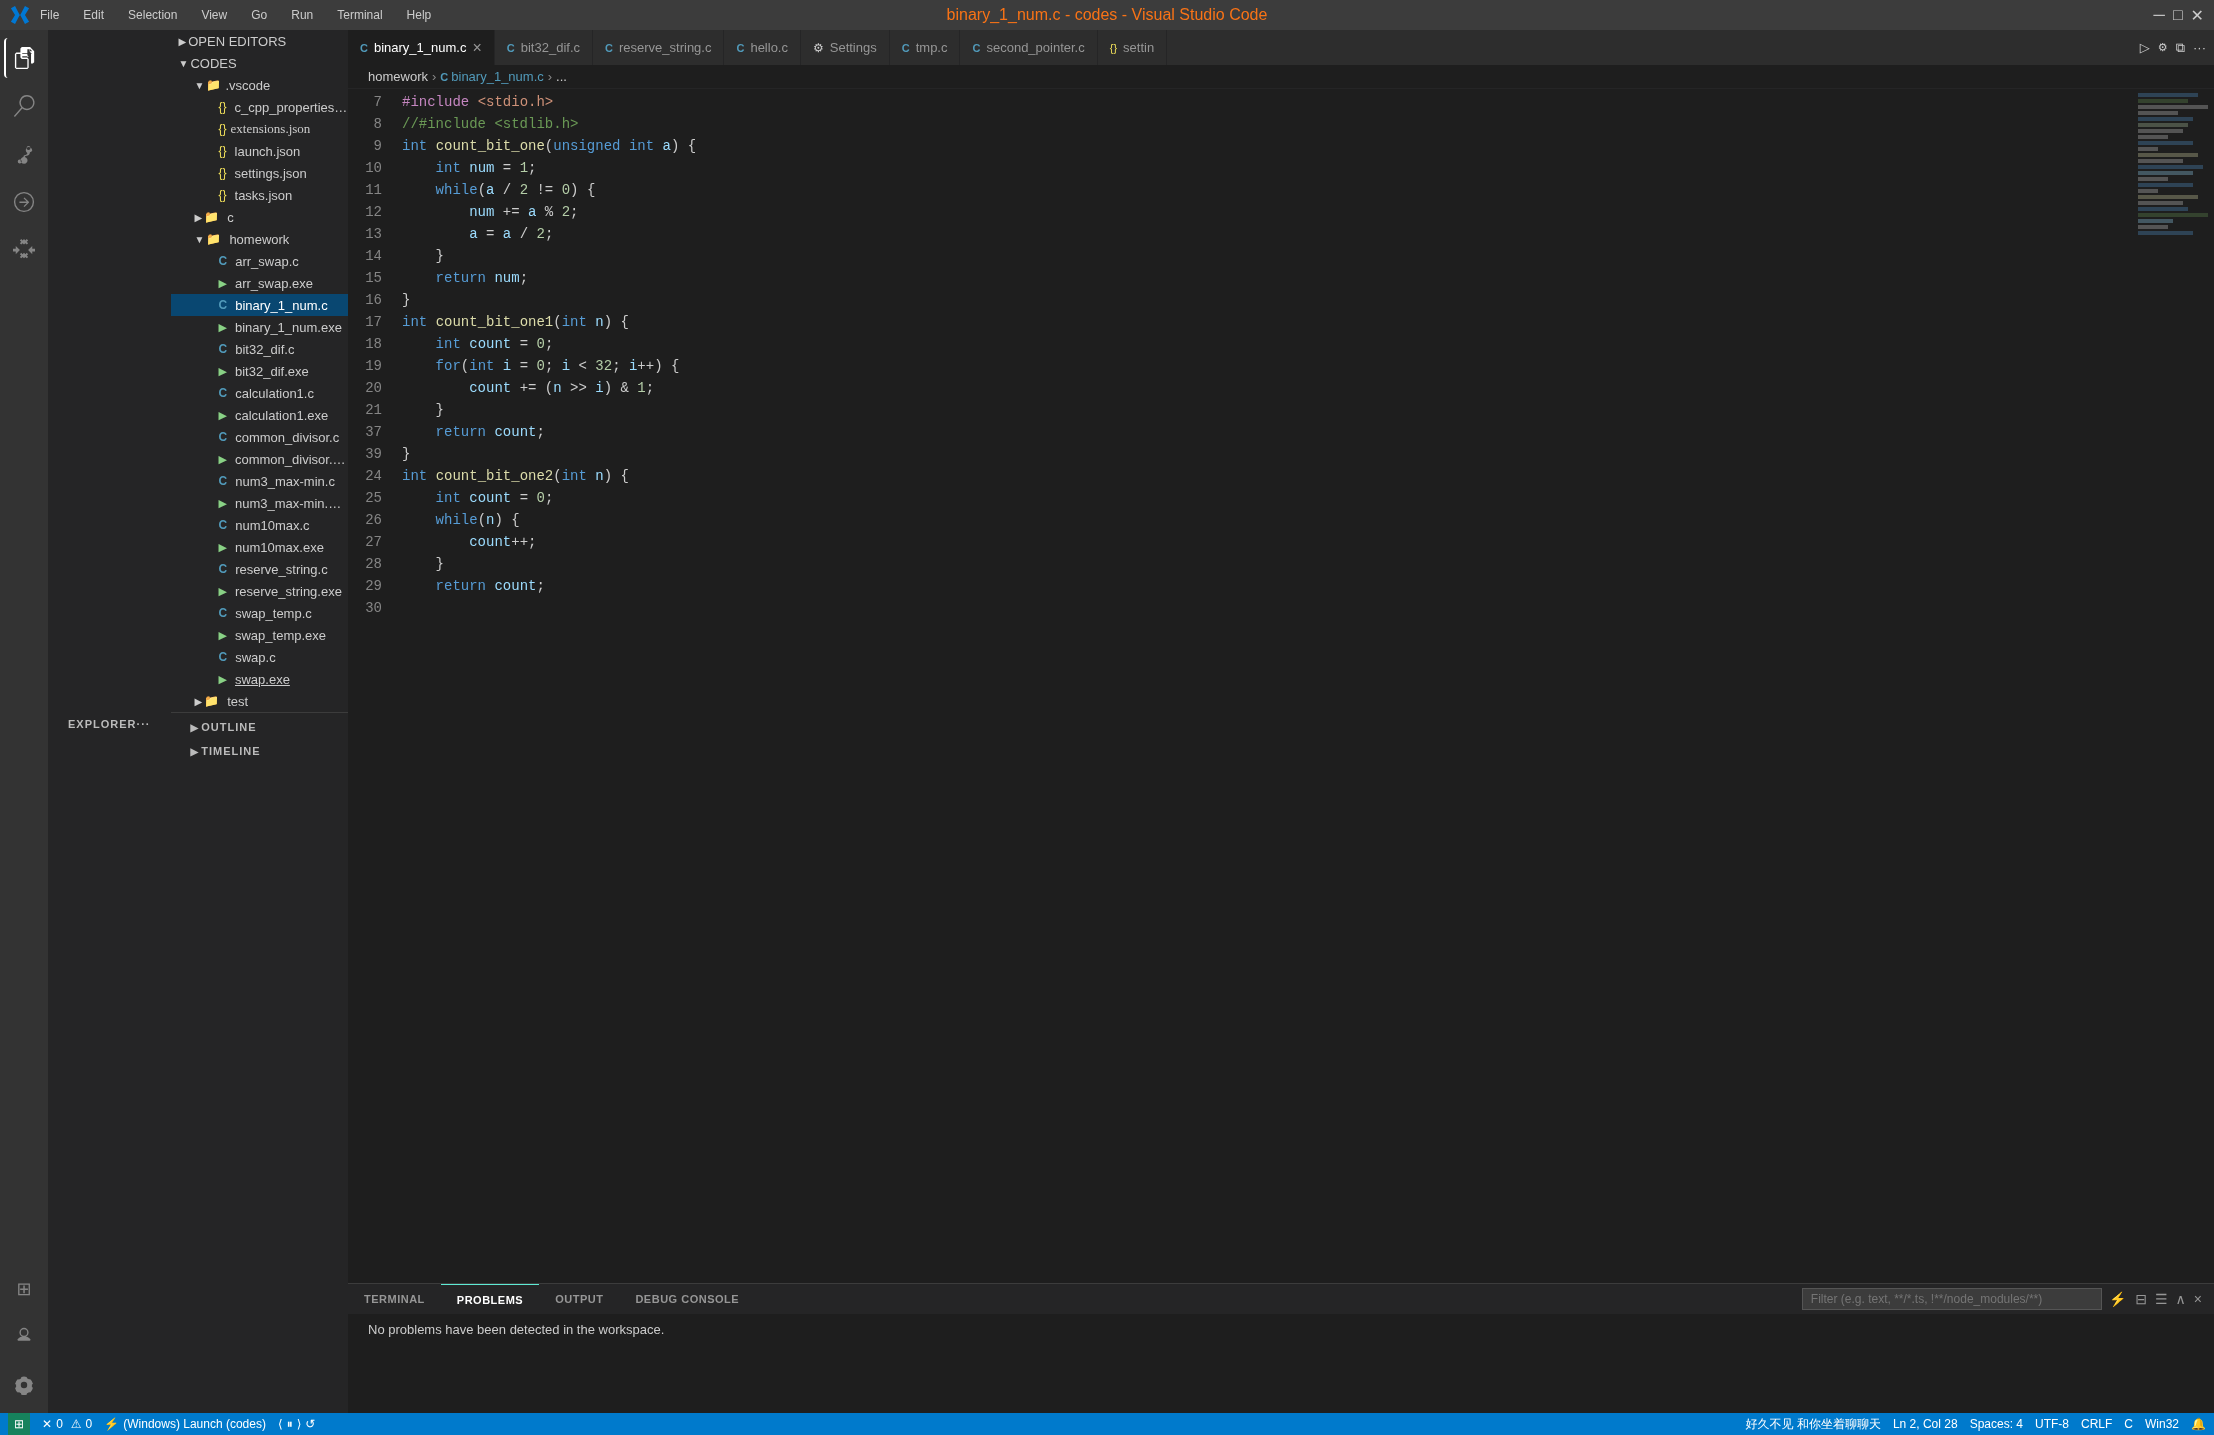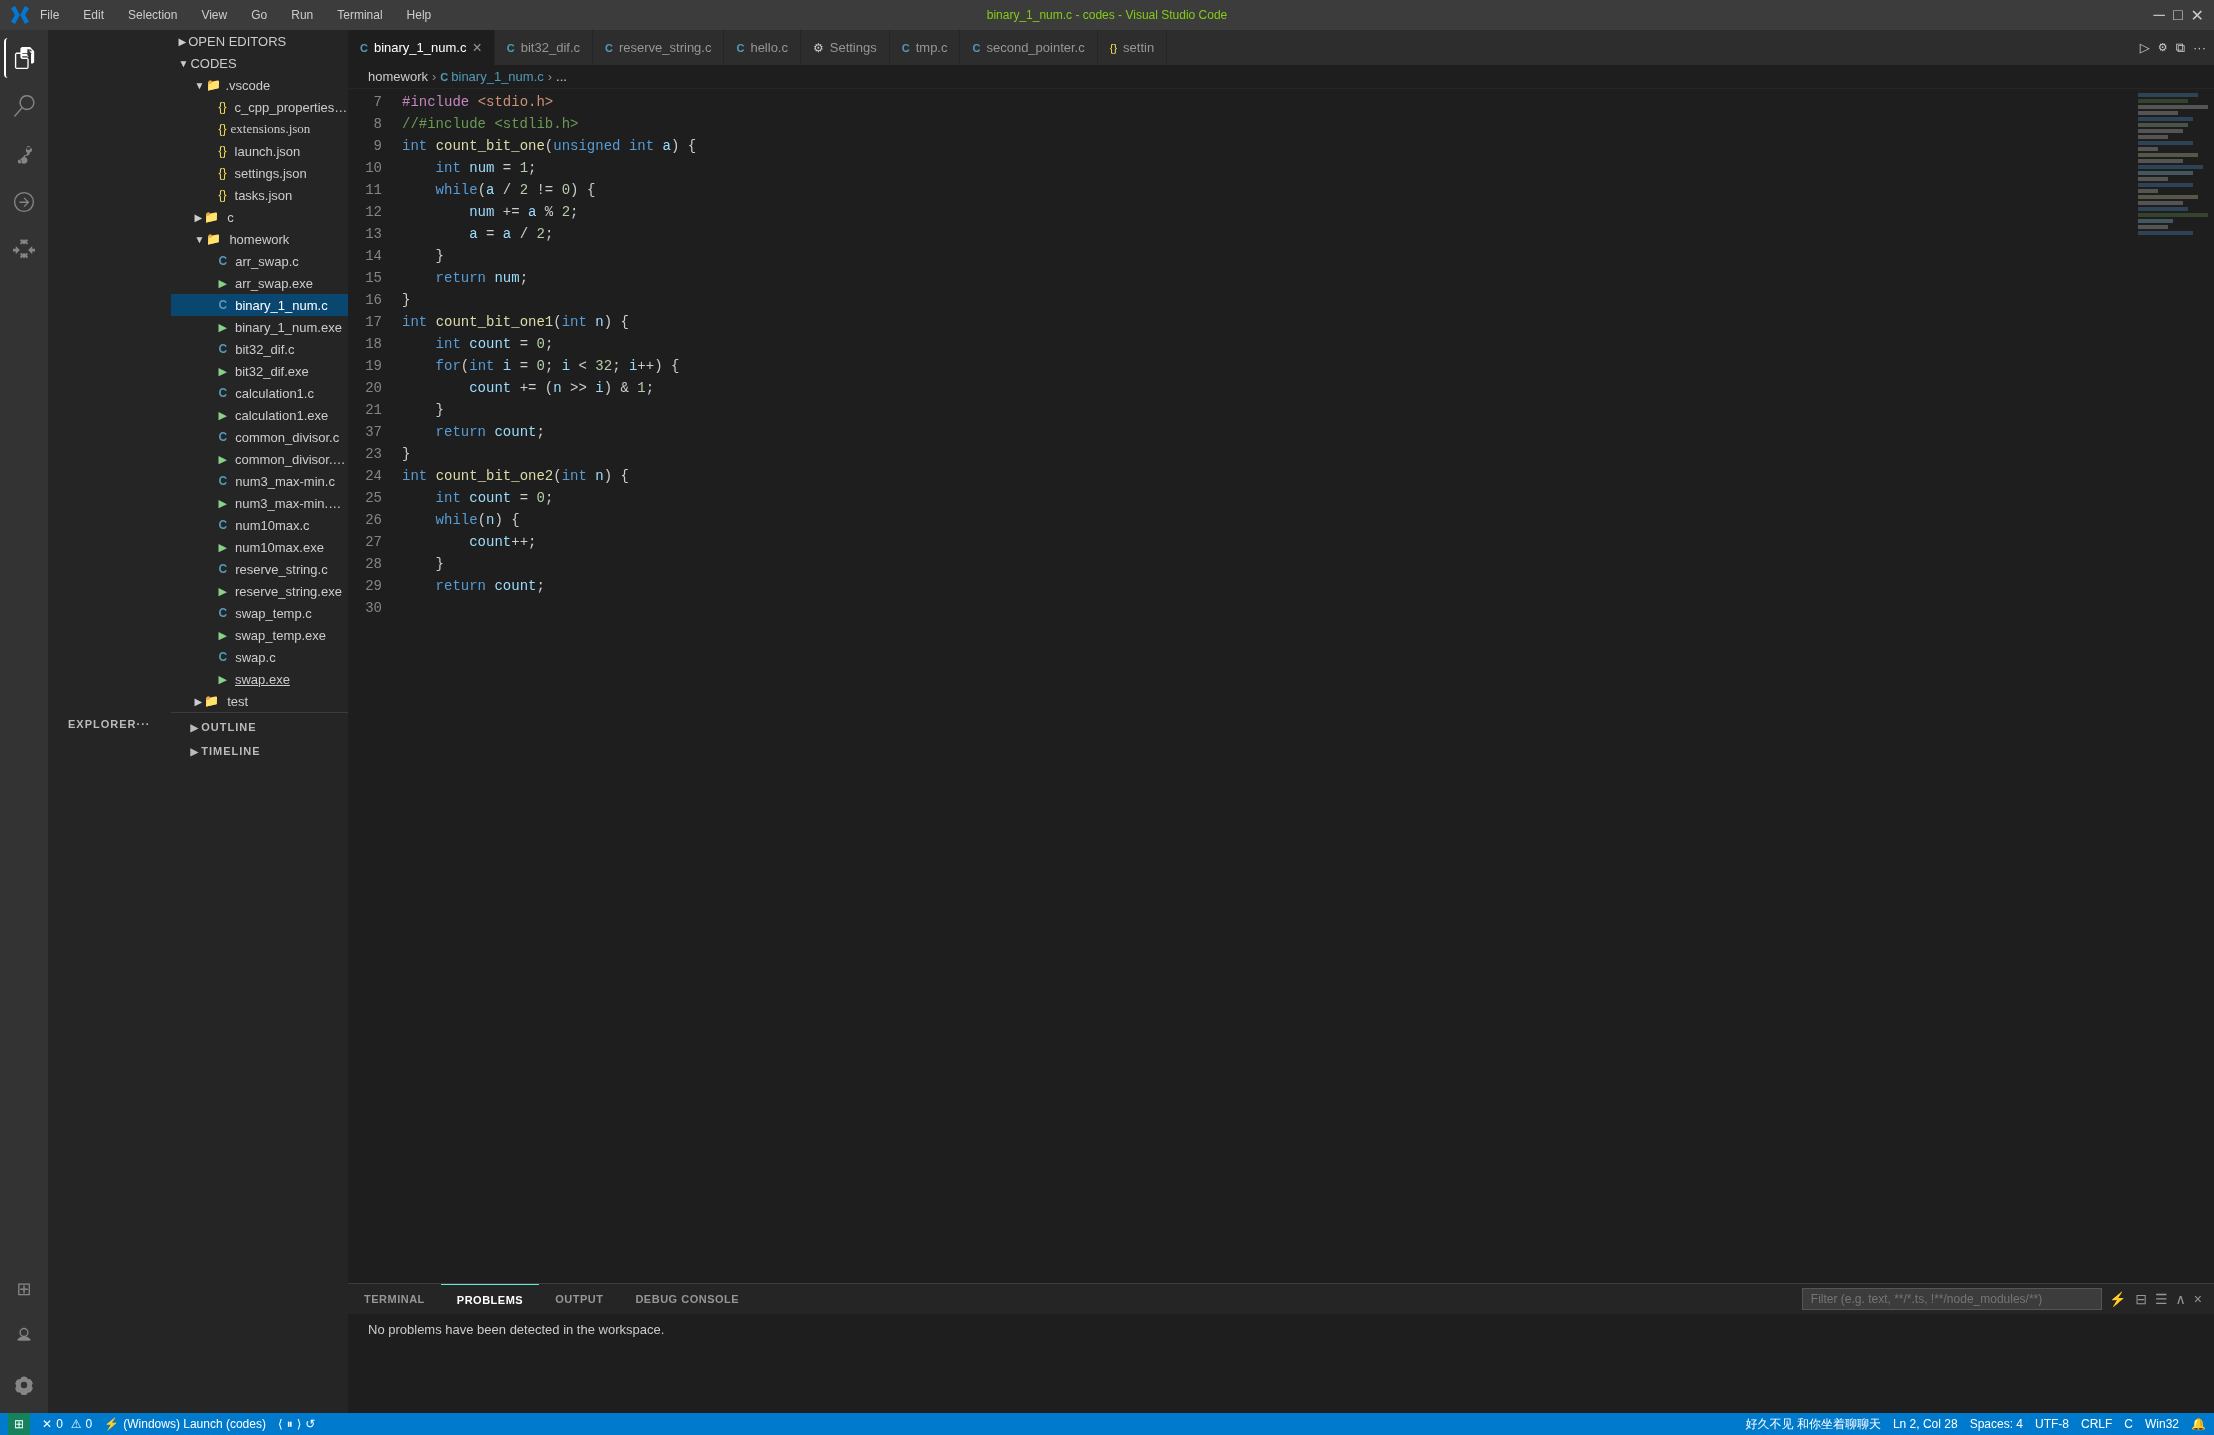--- a/index.html
+++ b/index.html
@@ -33,22 +33,22 @@
     #title-bar-menu {
       display: flex;
       gap: 24px;
       font-size: 12px;
     }
     #title-bar-menu span {
       color: #cccccc;
       cursor: pointer;
     }
     #title-bar-title {
-      color: #84cc16;
-      font-size: 12px;
+      color: #f97316;
+      font-size: 16px;
       position: absolute;
       left: 50%;
       transform: translateX(-50%);
     }
     #title-bar-controls {
       display: flex;
       gap: 8px;
     }
     #title-bar-controls span {
       font-size: 16px;
@@ -697,21 +697,21 @@
           <div>13</div>
           <div>14</div>
         <div>15</div>
           <div>16</div>
           <div>17</div>
           <div>18</div>
         <div>19</div>
           <div>20</div>
           <div>21</div>
           <div>37</div>
-        <div>23</div>
+        <div>39</div>
           <div>24</div>
           <div>25</div>
           <div>26</div>
         <div>27</div>
           <div>28</div>
           <div>29</div>
           <div>30</div>
       </div>
       <div id="code-content">
         <div class="code-line"><span class="inc">#include</span> <span class="inc2">&lt;stdio.h&gt;</span></div>

